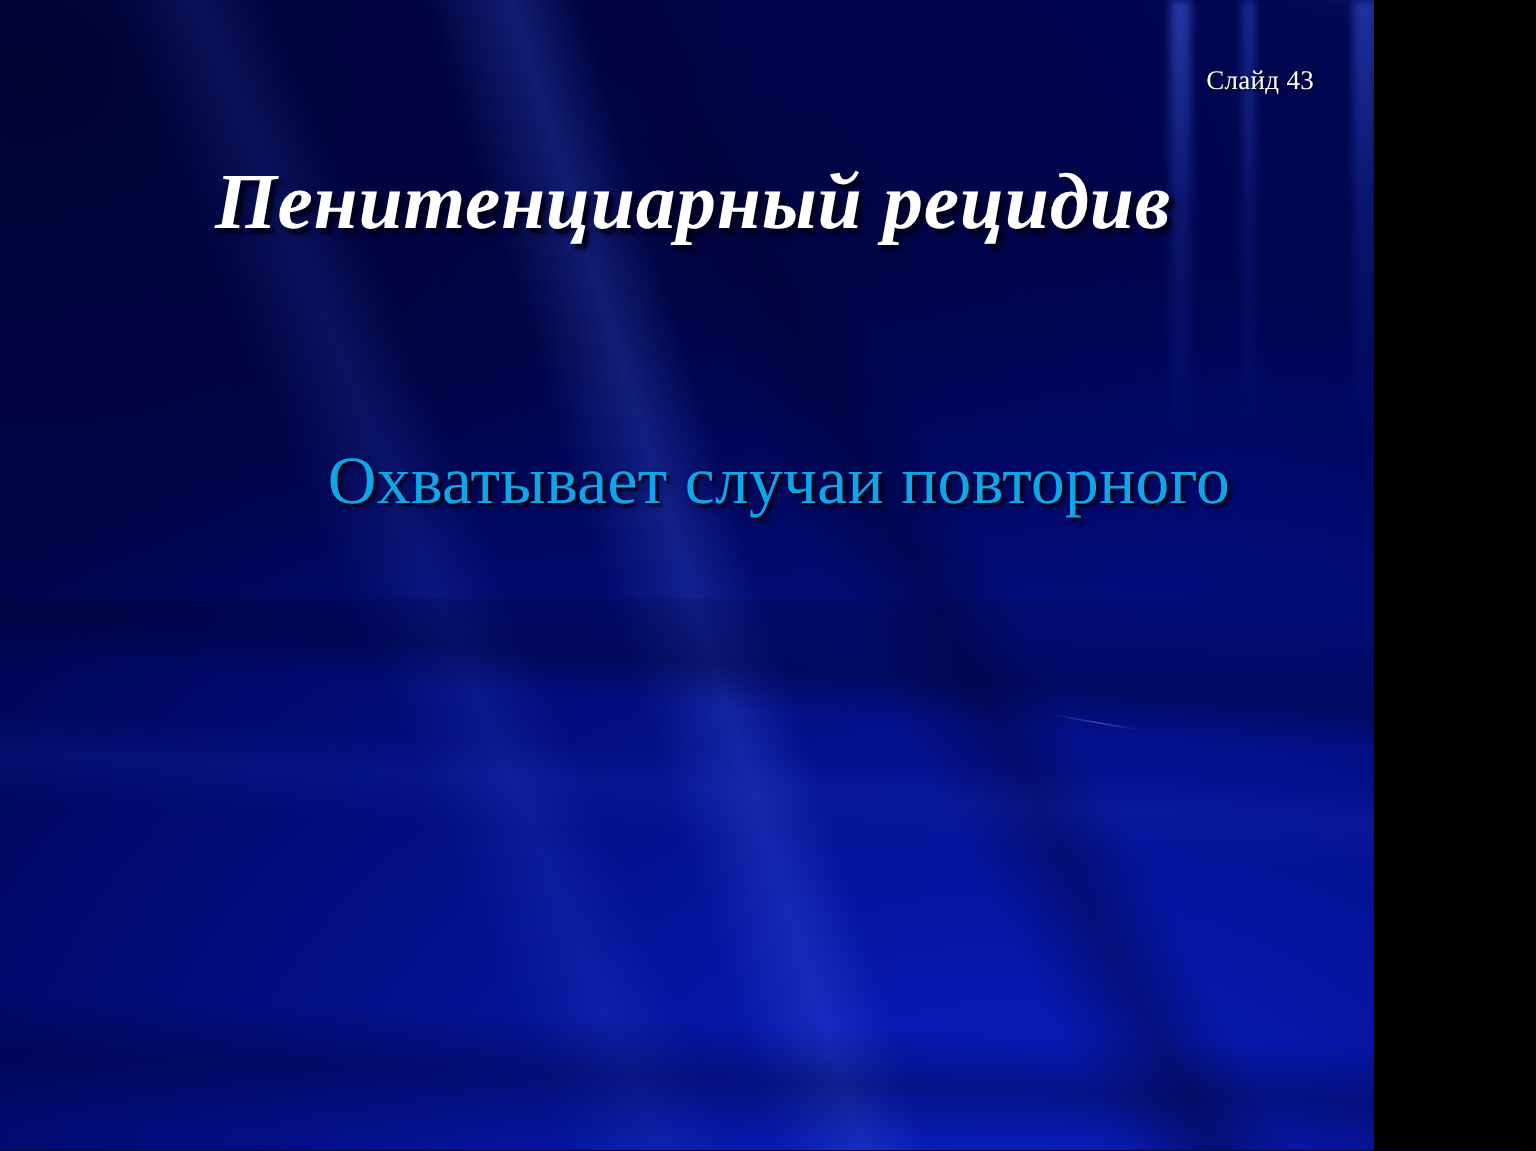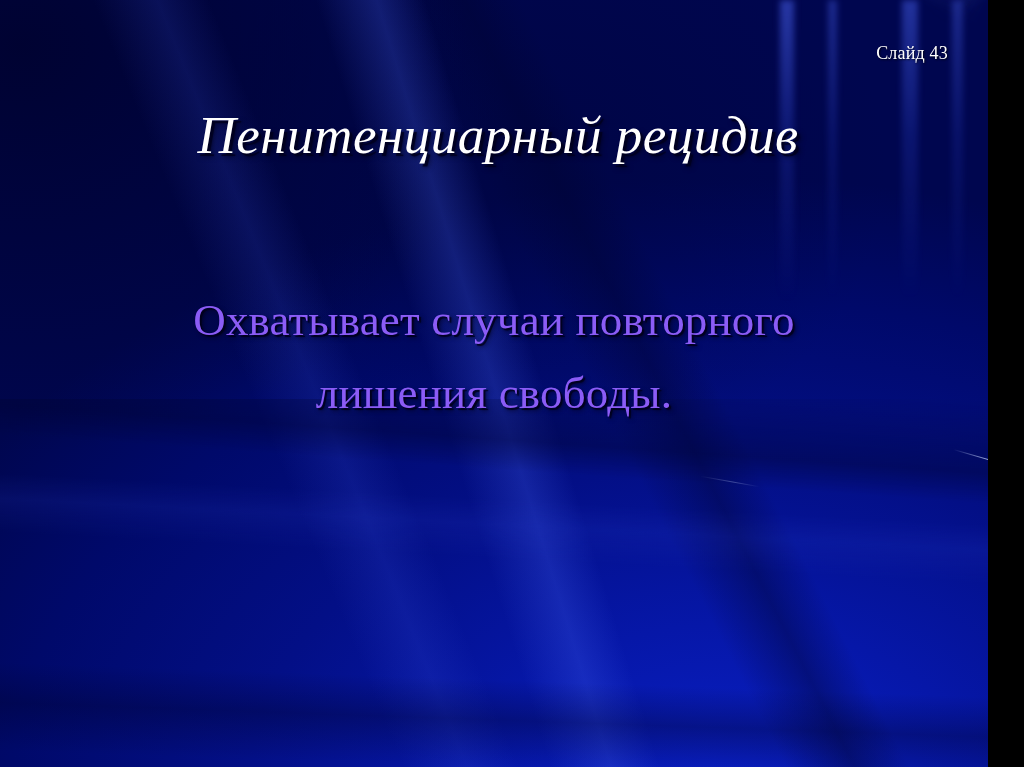--- a/index.html
+++ b/index.html
@@ -4,21 +4,21 @@
 <title>Пенитенциарный рецидив</title>
 <style>
   html, body {
     margin: 0;
     padding: 0;
     background: #000000;
   }
 
   .slide {
     position: relative;
-    width: 988px;
+    width: 916px;
     height: 767px;
     overflow: hidden;
     background: #000d72;
     font-family: "Liberation Serif", "DejaVu Serif", serif;
   }
 
   
   .bg-base {
     position: absolute;
     inset: 0;
@@ -102,44 +102,45 @@
     white-space: nowrap;
   }
 
   .title {
     position: absolute;
     left: 68px;
     right: 60px;
     top: 68px;
     text-align: center;
     color: #ffffff;
-    font-weight: normal;
+    font-weight: bold;
     font-style: italic;
     font-size: 53px;
     line-height: 62px;
     letter-spacing: 0.5px;
     text-shadow: 3px 3px 1px rgba(0,0,30,0.92), 4px 4px 5px rgba(0,0,20,0.55);
     white-space: nowrap;
   }
 
   .body-block {
     position: absolute;
     left: 96px;
     right: 96px;
     top: 284px;
     text-align: center;
   }
 
   .body-line {
-    color: #8b5cf6;
+    color: #0ea5e9;
     font-size: 45px;
     line-height: 73px;
     letter-spacing: 0.2px;
     white-space: nowrap;
     text-shadow: 2px 2px 1px rgba(0,0,25,0.90), 3px 3px 4px rgba(0,0,18,0.55);
+    text-align: right;
   }
 </style>
 </head>
 <body>
 
 <div class="slide">
 
   <div class="bg-base"></div>
   <div class="bg-darkcorner"></div>
 
@@ -167,16 +168,15 @@
 
   <div class="hairline" style="left: 952px; width: 72px; top: 459px; transform: rotate(16deg);"></div>
   <div class="hairline" style="left: 700px; width: 60px; top: 481px; opacity: 0.35; transform: rotate(10deg);"></div>
 
   <div class="slide-number">Слайд 43</div>
 
   <h1 class="title">Пенитенциарный рецидив</h1>
 
   <div class="body-block">
     <div class="body-line">Охватывает случаи повторного</div>
-    <div class="body-line">лишения свободы.</div>
   </div>
 
 </div>
 
 </body></html>

